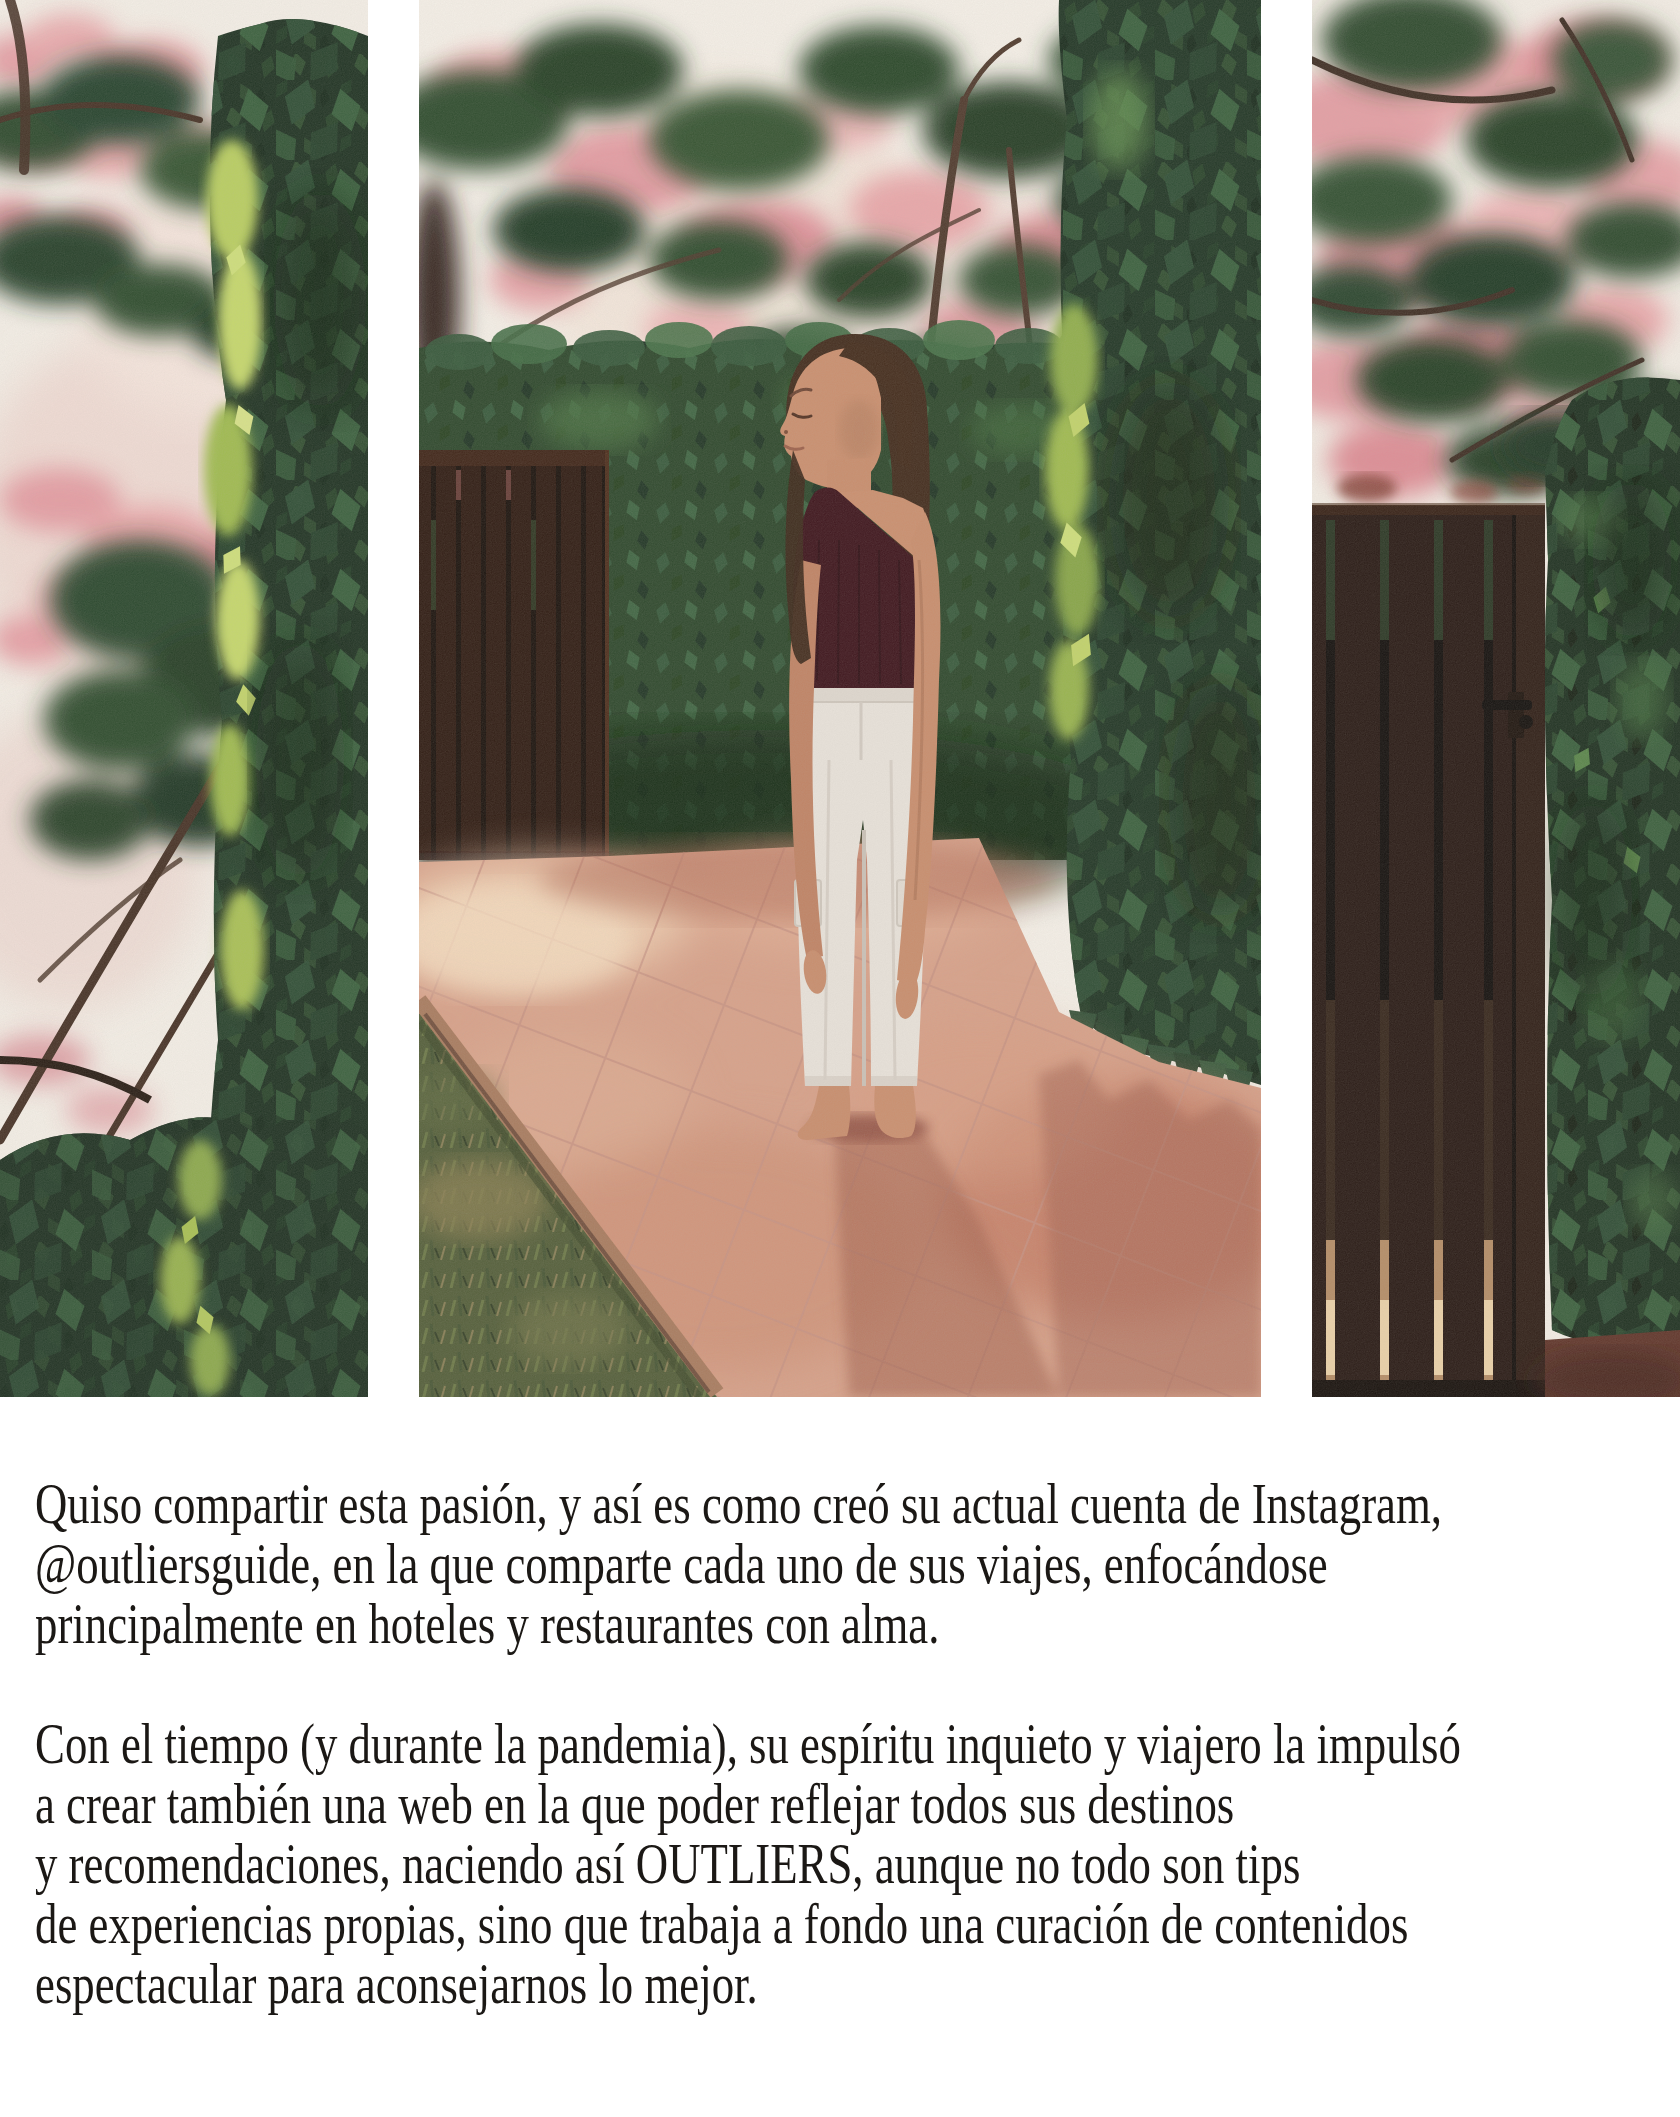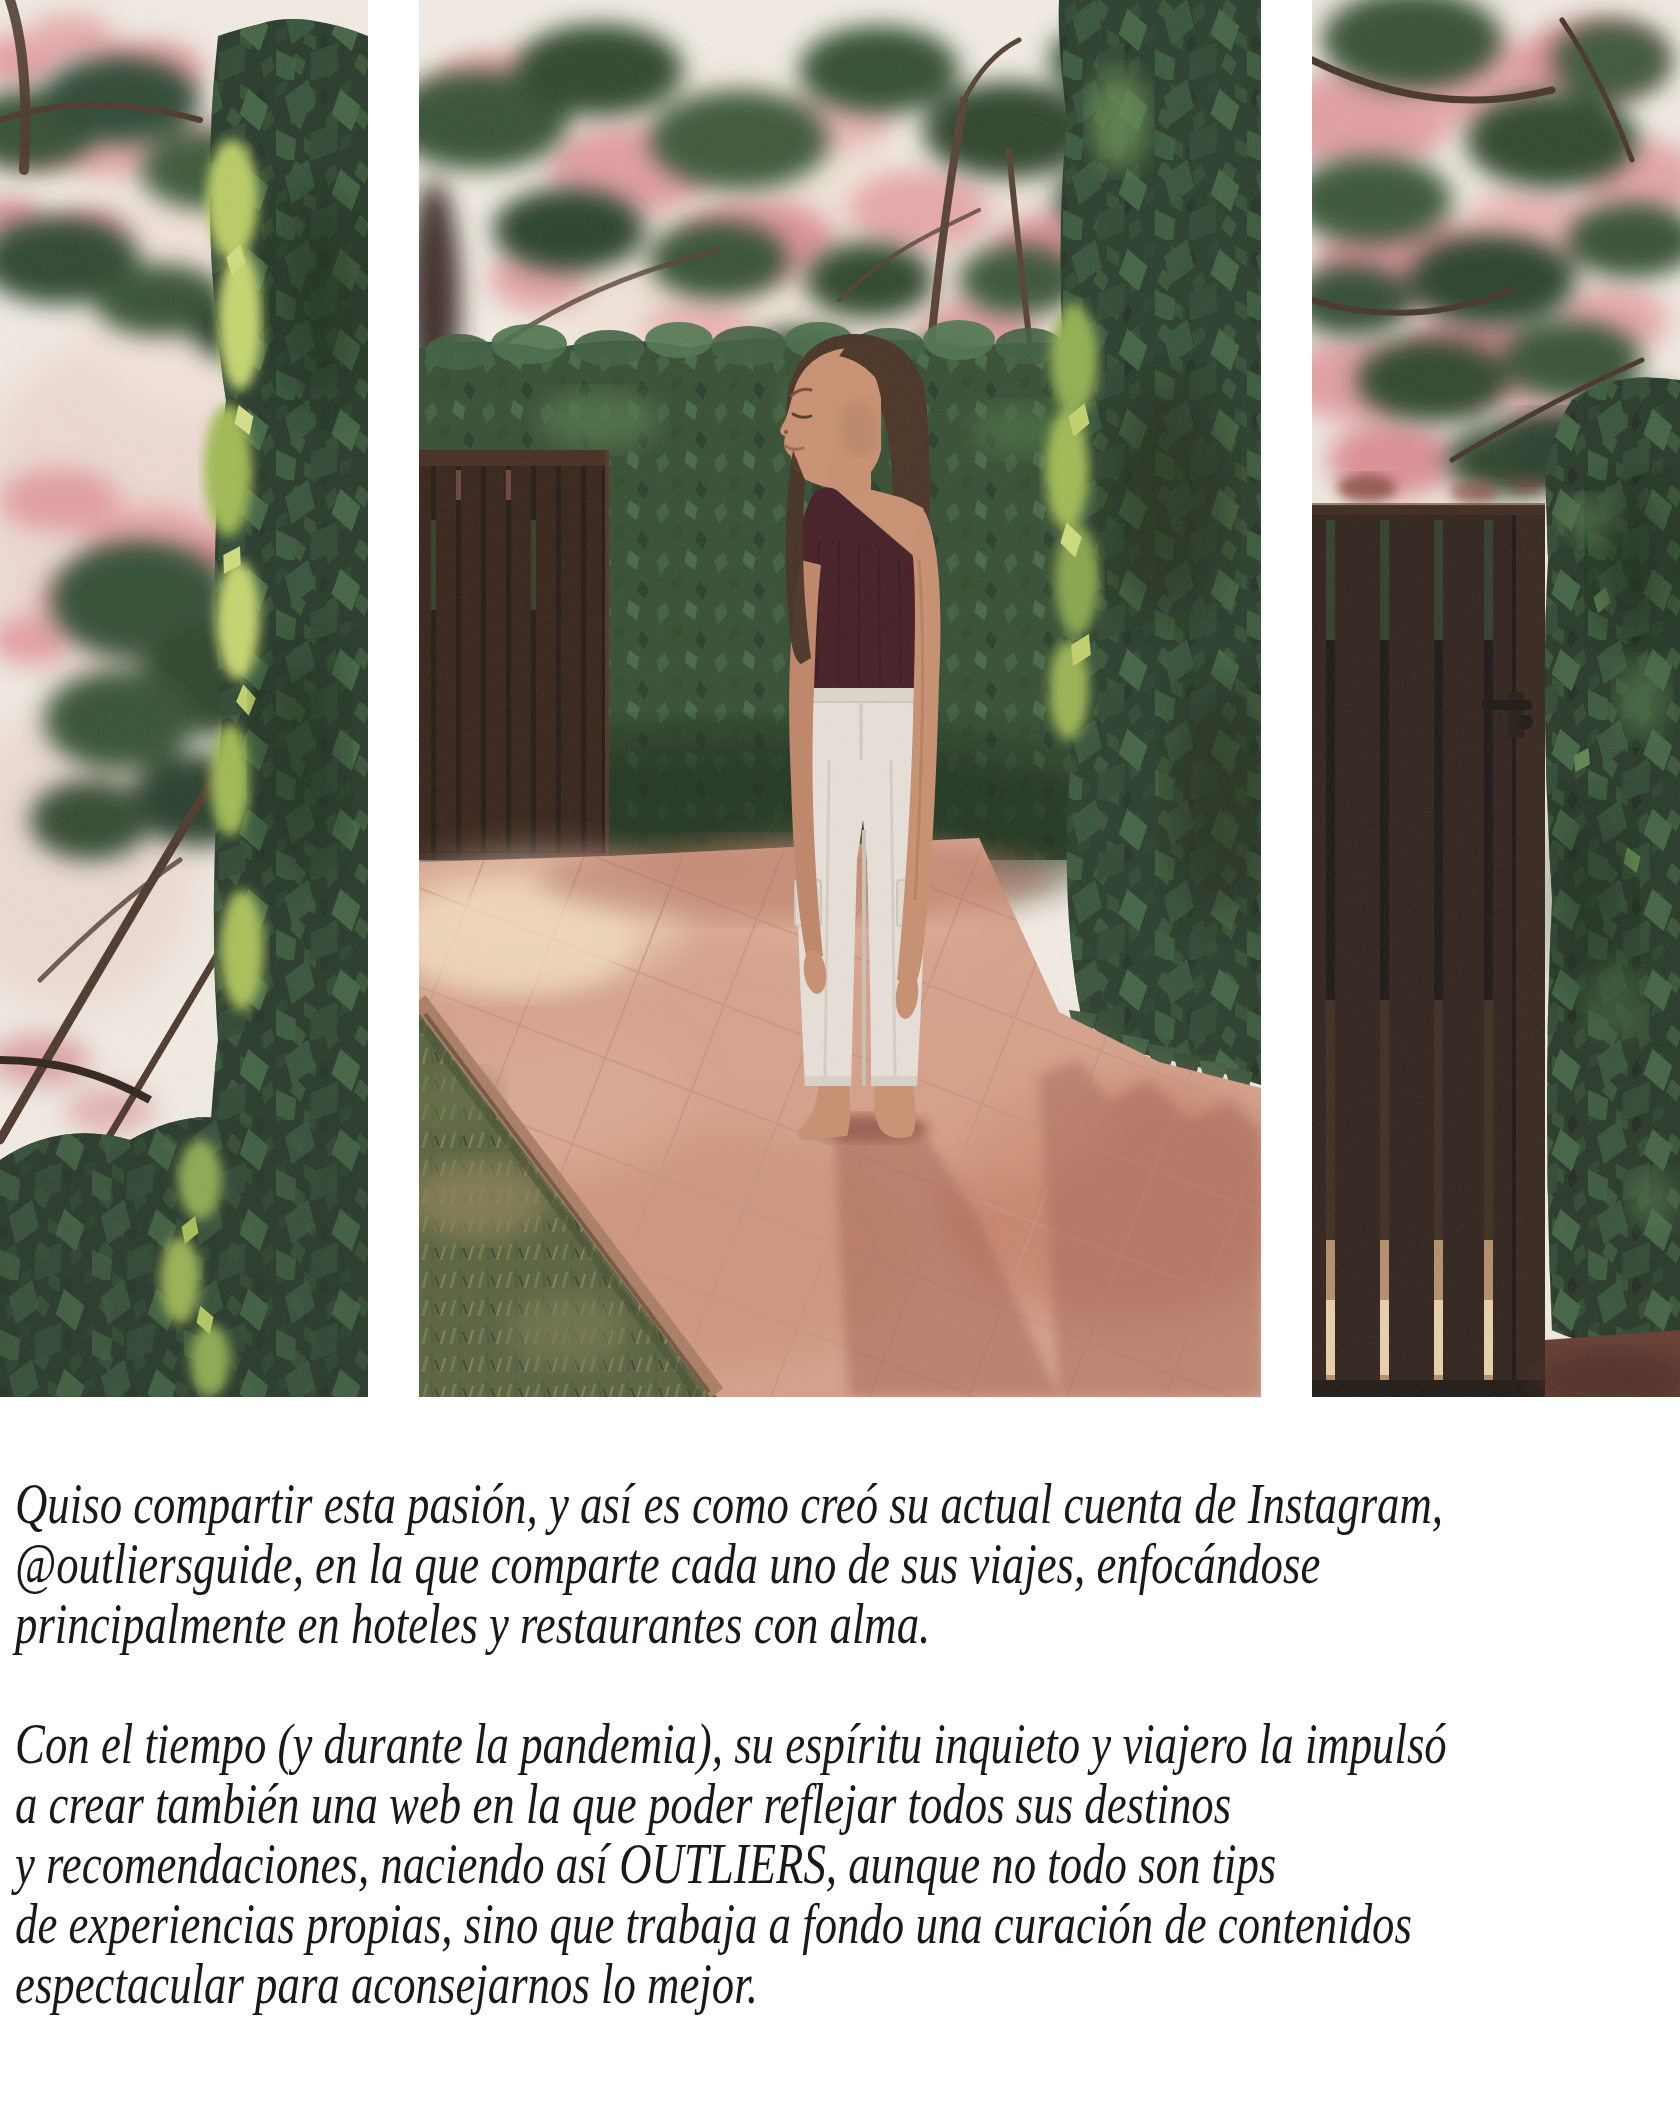--- a/index.html
+++ b/index.html
@@ -2,21 +2,21 @@
 <html><head>
 <meta charset="utf-8">
 <style>
   html,body{margin:0;padding:0;background:#ffffff;}
   body{width:1680px;height:2117px;overflow:hidden;position:relative;font-family:"Liberation Serif",serif;}
   .photo-row{display:flex;gap:51px;height:1397px;background:#ffffff;}
   figure.panel{margin:0;padding:0;overflow:hidden;height:1397px;background:#f6f1e9;}
   .p-side{width:368px;}
   .p-center{width:842px;}
   .panel svg{display:block;}
-  .article{padding:77px 0 0 15px;font-style:italic;}
+  .article{padding:77px 0 0 35px;}
   .para{
     margin:0;
     font-size:56px;
     line-height:60px;
     color:#1b1815;
     white-space:pre-line;
     width:2080px;
     transform:scaleX(0.8);
     transform-origin:0 0;
     letter-spacing:0;

